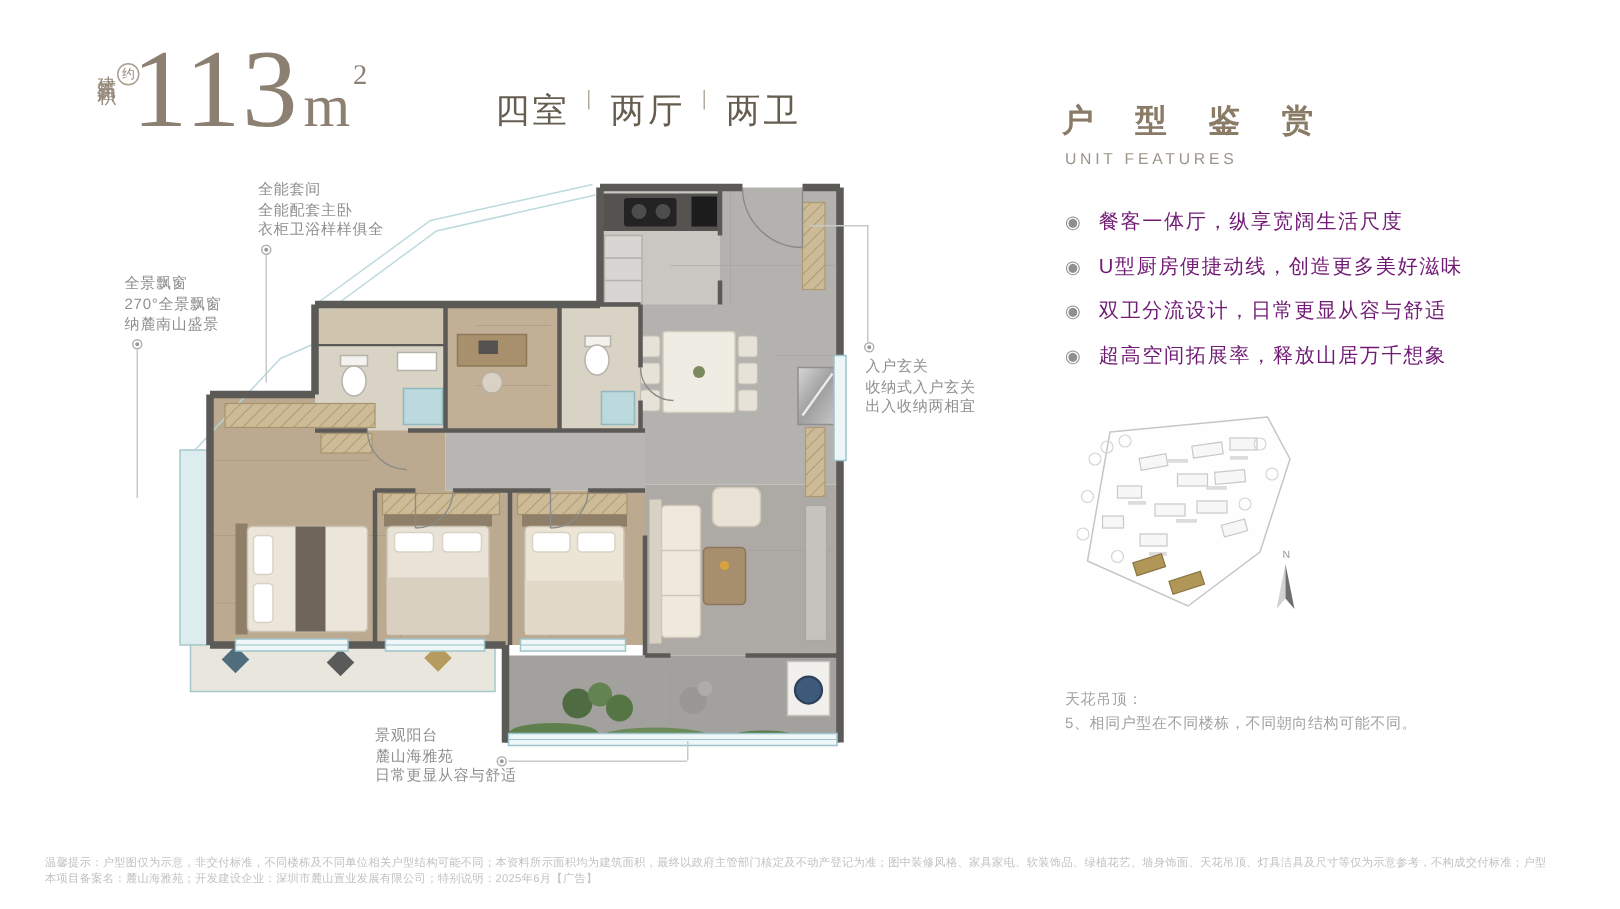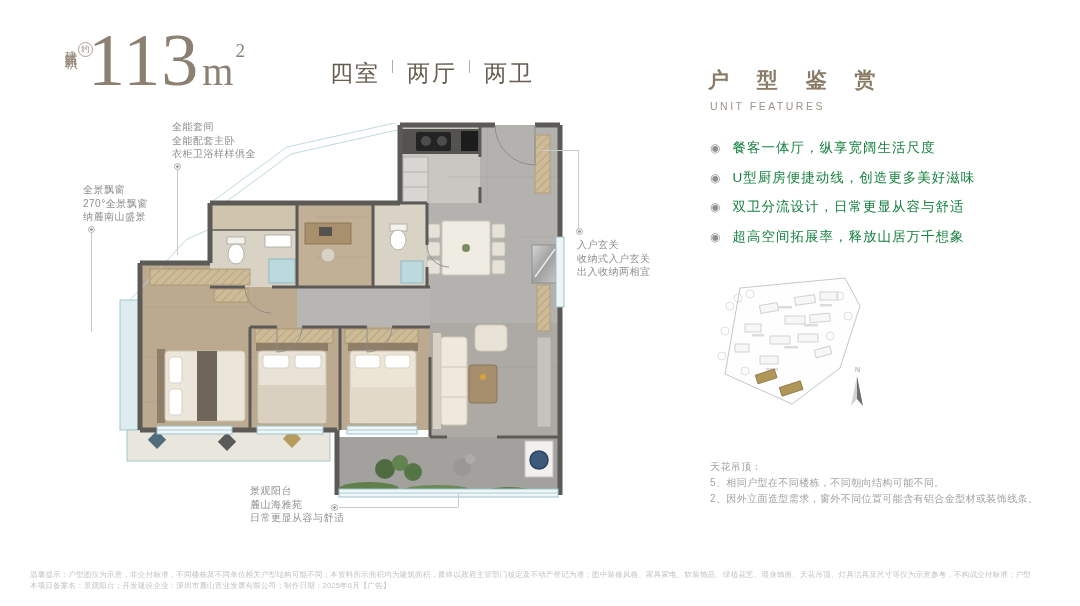--- a/index.html
+++ b/index.html
@@ -24,21 +24,21 @@
           background:radial-gradient(circle,#9a9a9a 0 1px,transparent 1.6px);}
   .lv{position:absolute;width:1px;background:#c9c9c9;}
   .lh{position:absolute;height:1px;background:#c9c9c9;}
   
   .rp-title{position:absolute;left:708px;top:66px;font-size:21px;letter-spacing:11px;
             color:#8a7b66;font-weight:bold;}
   .rp-sub{position:absolute;left:710px;top:100px;font-size:10.5px;letter-spacing:2.5px;color:#9b9488;}
   .features{position:absolute;left:710px;top:139px;margin:0;padding:0;list-style:none;}
   .features li{display:flex;align-items:center;margin-bottom:11.5px;}
   .features .b-icon{font-size:12px;color:#8f8f8f;margin-right:12px;line-height:14px;}
-  .features .b-text{font-size:13.5px;color:#15803d;letter-spacing:1px;}
+  .features .b-text{font-size:13.5px;color:#701a75;letter-spacing:1px;}
   .notes{position:absolute;left:710px;top:459px;font-size:10px;line-height:16px;color:#a2a2a2;
          letter-spacing:.4px;}
   
   .footer{position:absolute;left:30px;top:570px;width:1022px;}
   .footer p{margin:0;font-size:7.5px;line-height:10.5px;color:#c2c2c2;white-space:nowrap;
             overflow:hidden;letter-spacing:.2px;}
   svg{display:block;}
 </style>
 </head>
 <body>
@@ -325,21 +325,20 @@
     <g>
       <text x="155" y="96" font-size="7" fill="#999999">N</text>
       <path d="M157,100 L151,130 L157,123 Z" fill="#d2d2d2"></path>
       <path d="M157,100 L163,130 L157,123 Z" fill="#6e6e6e"></path>
     </g>
   </svg>
 
   <div class="notes">
     <div>天花吊顶：</div>
     <div>5、相同户型在不同楼栋，不同朝向结构可能不同。</div>
-    <div>2、因外立面造型需求，窗外不同位置可能含有铝合金型材或装饰线条。</div>
   </div>
 
   <div class="footer">
     <p>温馨提示：户型图仅为示意，非交付标准，不同楼栋及不同单位相关户型结构可能不同；本资料所示面积均为建筑面积，最终以政府主管部门核定及不动产登记为准；图中装修风格、家具家电、软装饰品、绿植花艺、墙身饰面、天花吊顶、灯具洁具及尺寸等仅为示意参考，不构成交付标准；户型</p>
-    <p>本项目备案名：景观阳台；开发建设企业：深圳市麓山置业发展有限公司；制作日期：2025年6月【广告】</p>
+    <p>本项目备案名：麓山海雅苑；开发建设企业：深圳市麓山置业发展有限公司；特别说明：2025年6月【广告】</p>
   </div>
 
 </div>
 
 </body></html>

